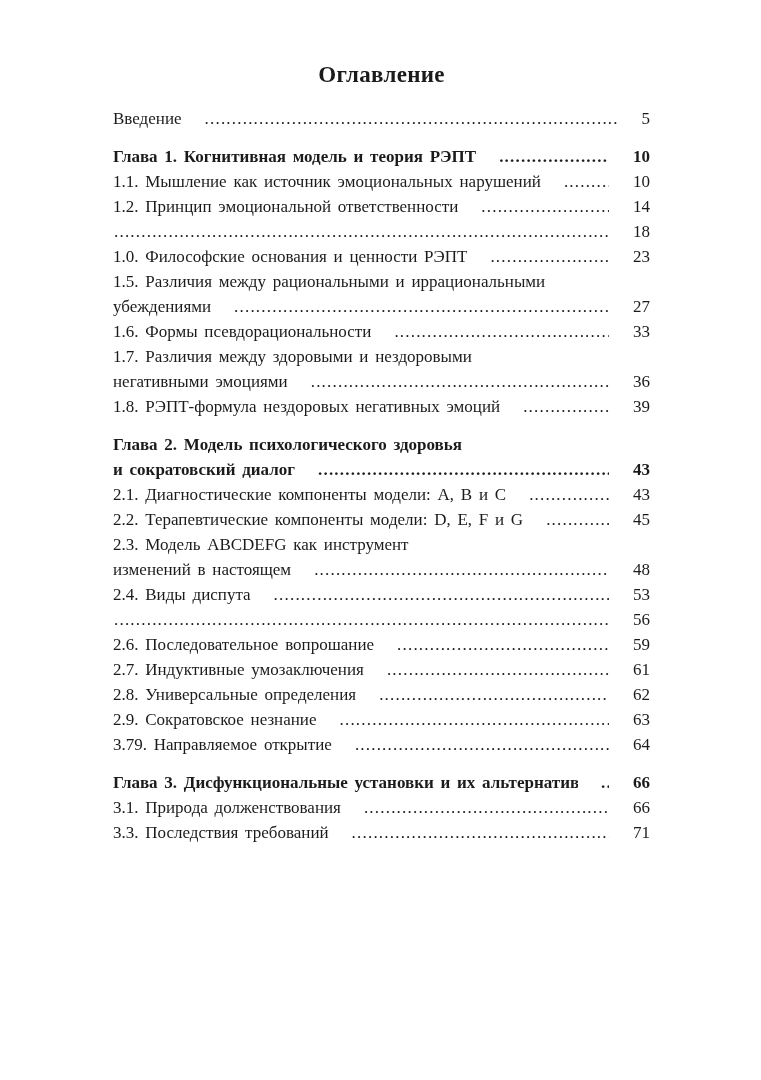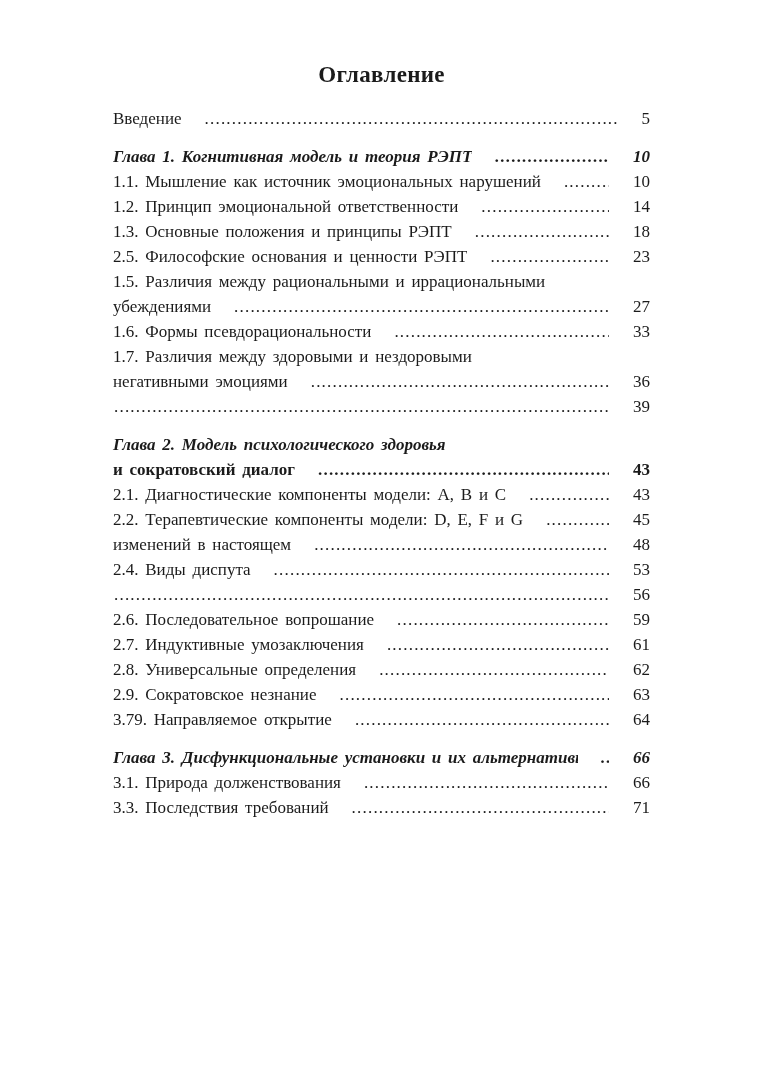--- a/index.html
+++ b/index.html
@@ -46,21 +46,21 @@
   .row .leader::before {
     content: "..........................................................................................................................................................";
     letter-spacing: 1.2px;
   }
   .row .pg {
     flex: 0 0 auto;
     margin-left: 1px;
     text-align: right;
   }
   .row.chap { font-weight: bold; }
-  .row.gap-before { margin-top: 13px; font-style: italic; }
+  .row.gap-before { margin-top: 13px; }
   .row.cont-first .txt { overflow: visible; }
 </style>
 </head>
 <body>
 
 <div class="book-page">
   <h1 class="toc-title">Оглавление</h1>
 
   <div class="toc">
 
@@ -82,27 +82,26 @@
       <span class="pg">10</span>
     </div>
 
     <div class="row">
       <span class="txt">1.2. Принцип эмоциональной ответственности</span>
       <span class="leader"></span>
       <span class="pg">14</span>
     </div>
 
     <div class="row">
-      <span class="txt">1.3. Основные положения и принципы РЭПТ</span>
       <span class="leader"></span>
       <span class="pg">18</span>
     </div>
 
     <div class="row">
-      <span class="txt">2.5. Философские основания и ценности РЭПТ</span>
+      <span class="txt">1.0. Философские основания и ценности РЭПТ</span>
       <span class="leader"></span>
       <span class="pg">23</span>
     </div>
 
     <div class="row cont-first">
       <span class="txt">1.5. Различия между рациональными и иррациональными</span>
     </div>
     <div class="row">
       <span class="txt">убеждениями</span>
       <span class="leader"></span>
@@ -118,20 +117,21 @@
     <div class="row cont-first">
       <span class="txt">1.7. Различия между здоровыми и нездоровыми</span>
     </div>
     <div class="row">
       <span class="txt">негативными эмоциями</span>
       <span class="leader"></span>
       <span class="pg">36</span>
     </div>
 
     <div class="row">
+      <span class="txt">1.8. РЭПТ-формула нездоровых негативных эмоций</span>
       <span class="leader"></span>
       <span class="pg">39</span>
     </div>
 
     <div class="row chap gap-before cont-first">
       <span class="txt">Глава 2. Модель психологического здоровья</span>
     </div>
     <div class="row chap">
       <span class="txt">и сократовский диалог</span>
       <span class="leader"></span>
@@ -143,20 +143,23 @@
       <span class="leader"></span>
       <span class="pg">43</span>
     </div>
 
     <div class="row">
       <span class="txt">2.2. Терапевтические компоненты модели: D, E, F и G</span>
       <span class="leader"></span>
       <span class="pg">45</span>
     </div>
 
+    <div class="row cont-first">
+      <span class="txt">2.3. Модель ABCDEFG как инструмент</span>
+    </div>
     <div class="row">
       <span class="txt">изменений в настоящем</span>
       <span class="leader"></span>
       <span class="pg">48</span>
     </div>
 
     <div class="row">
       <span class="txt">2.4. Виды диспута</span>
       <span class="leader"></span>
       <span class="pg">53</span>

